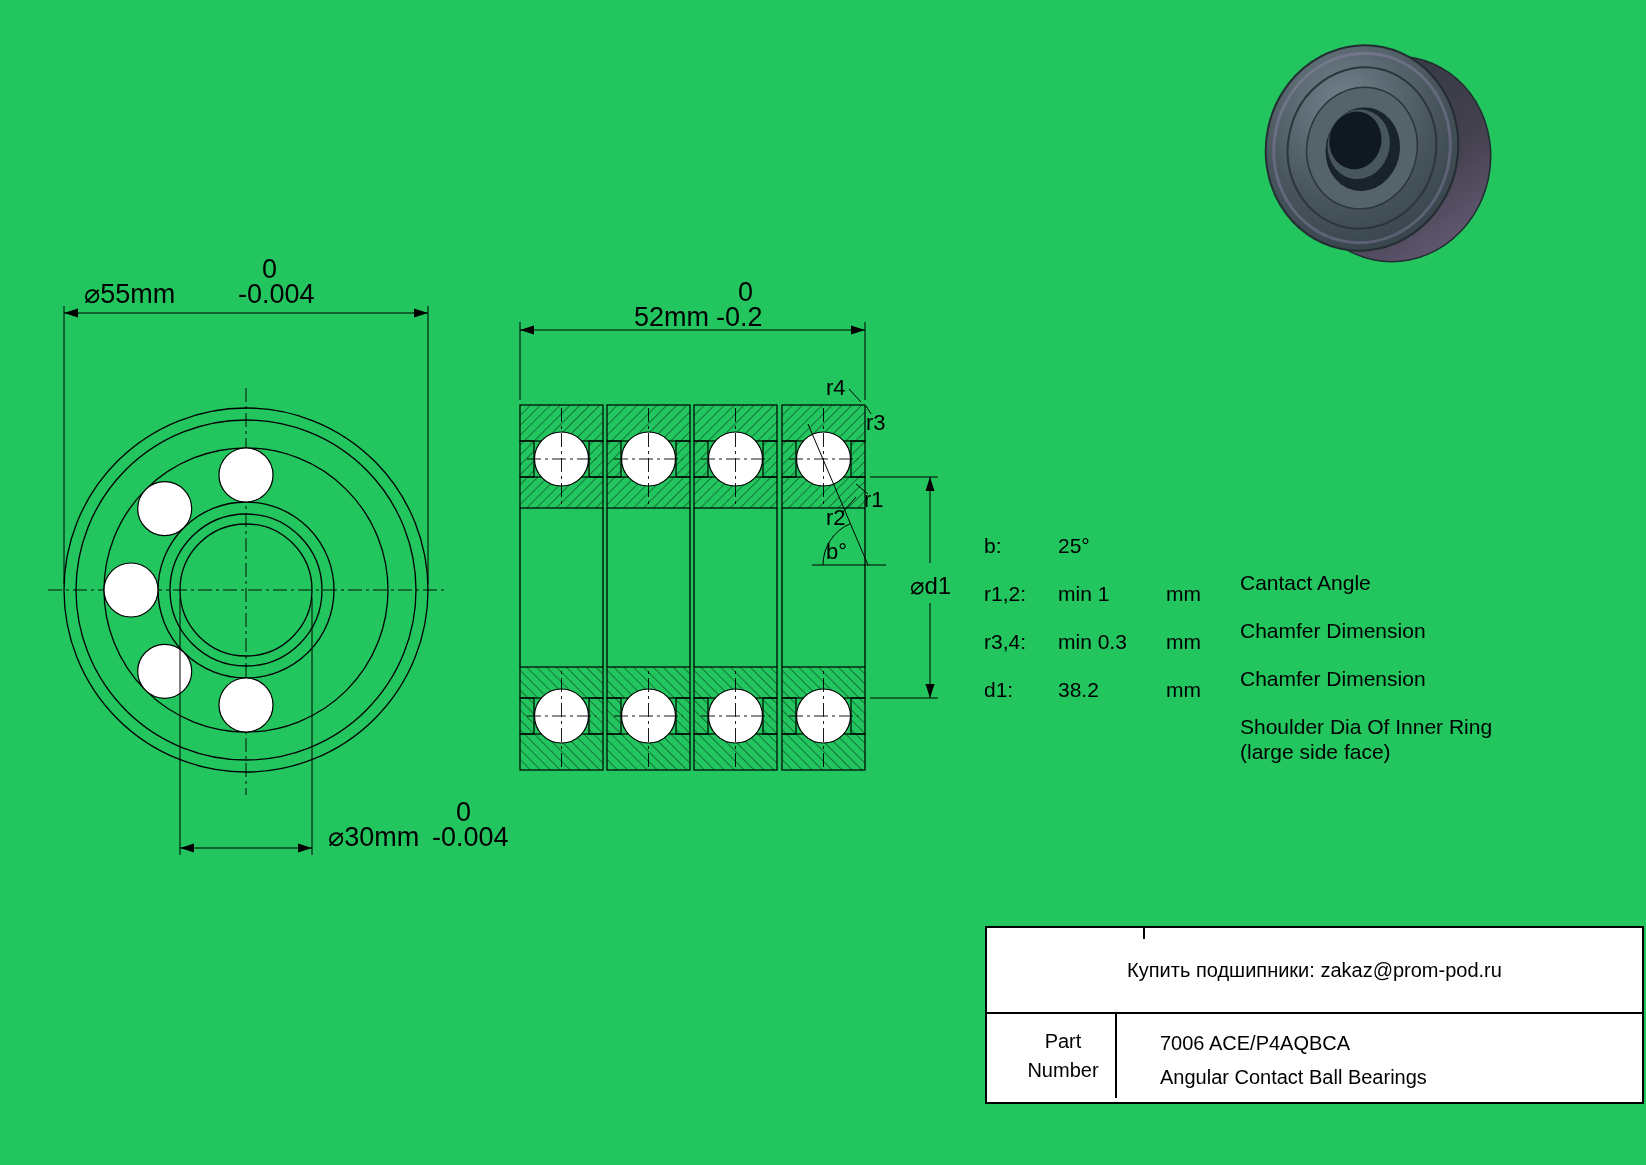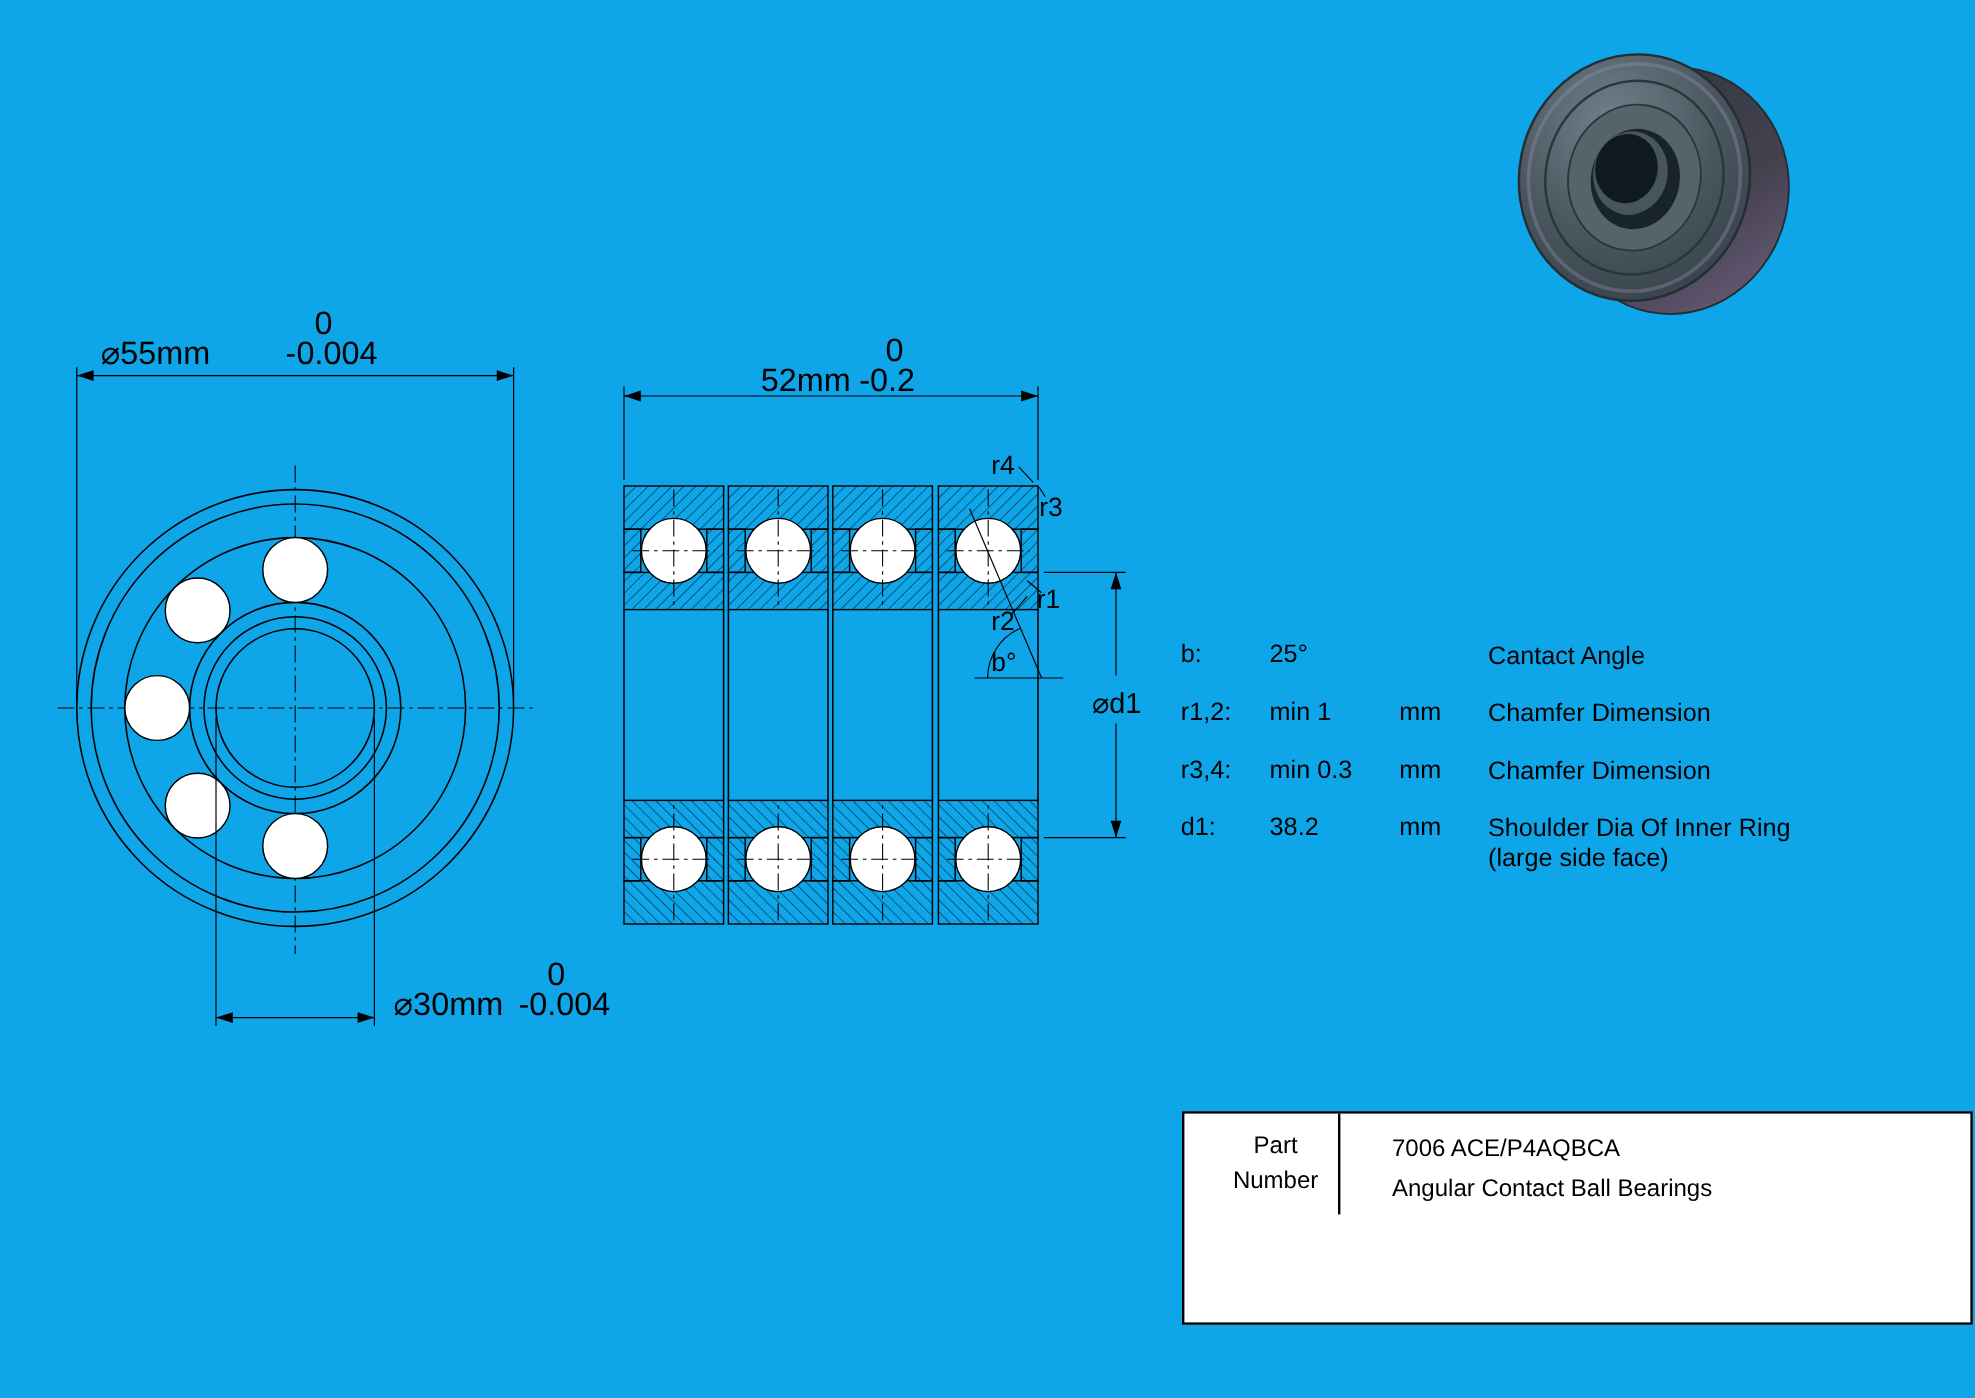--- a/index.html
+++ b/index.html
@@ -1,35 +1,35 @@
 <!DOCTYPE html>
 <html><head>
 <meta charset="utf-8">
 <style>
   html,body{margin:0;padding:0;background:#fff;}
   body{font-family:"Liberation Sans","DejaVu Sans",sans-serif;color:#000;}
-  .stage{position:relative;width:1646px;height:1165px;background:#0ea5e9;overflow:hidden;}
+  .stage{position:relative;width:1646px;height:1165px;background:#22c55e;overflow:hidden;}
   .stage > svg{position:absolute;left:0;top:0;}
   svg text{fill:#000;font-family:"Liberation Sans","DejaVu Sans",sans-serif;}
   .dimtext{font-size:27px;}
   .lbltext{font-size:22px;}
   .d1text{font-size:24px;}
   .ln{stroke:#000;stroke-width:1.3;fill:none;}
   .thin{stroke:#000;stroke-width:1;fill:none;}
   .cl{stroke:#000;stroke-width:0.9;stroke-dasharray:14 4 3 4;fill:none;}
   .hatched{fill:url(#hatch);stroke:#000;stroke-width:1.2;}
   .ball{fill:#fff;stroke:#000;stroke-width:1.2;}
   .arrow{fill:#000;stroke:none;}
   .specs{position:absolute;left:984px;top:534px;width:662px;font-size:21px;}
   .spec-row{position:relative;height:48px;}
   .spec-row > span{position:absolute;top:0;white-space:nowrap;}
   .spec-row .k{left:0;}
   .spec-row .v{left:74px;}
   .spec-row .u{left:182px;}
-  .spec-row .d{left:256px;}
+  .spec-row .d{left:256px;margin-top:36px;}
   .spec-row .d .dl{display:block;line-height:25px;white-space:nowrap;}
   .footer{position:absolute;left:985px;top:926px;width:655px;height:174px;border:2px solid #000;background:#fff;}
   .footer-top{position:relative;height:84px;border-bottom:2px solid #000;display:flex;align-items:center;justify-content:center;font-size:20px;}
   .footer-tick{position:absolute;left:156px;top:0;width:2px;height:11px;background:#000;}
   .footer-bottom{display:flex;height:84px;padding-left:24px;}
   .cell-label{width:104px;border-right:2px solid #000;display:flex;flex-direction:column;align-items:center;justify-content:center;font-size:20px;line-height:29px;}
   .cell-part{flex:1;padding:12px 0 0 15px;font-size:20px;line-height:34px;margin-left:28px;}
 </style>
 </head>
 <body>
@@ -208,20 +208,24 @@
       <span class="v">38.2</span>
       <span class="u">mm</span>
       <span class="d">
         <span class="dl">Shoulder Dia Of Inner Ring</span>
         <span class="dl">(large side face)</span>
       </span>
     </div>
   </div>
 
   <div class="footer">
+    <div class="footer-top">
+      <div class="footer-tick"></div>
+      <span>Купить подшипники: zakaz@prom-pod.ru</span>
+    </div>
     <div class="footer-bottom">
       <div class="cell-label">
         <span>Part</span>
         <span>Number</span>
       </div>
       <div class="cell-part">
         <div>7006 ACE/P4AQBCA</div>
         <div>Angular Contact Ball Bearings</div>
       </div>
     </div>

